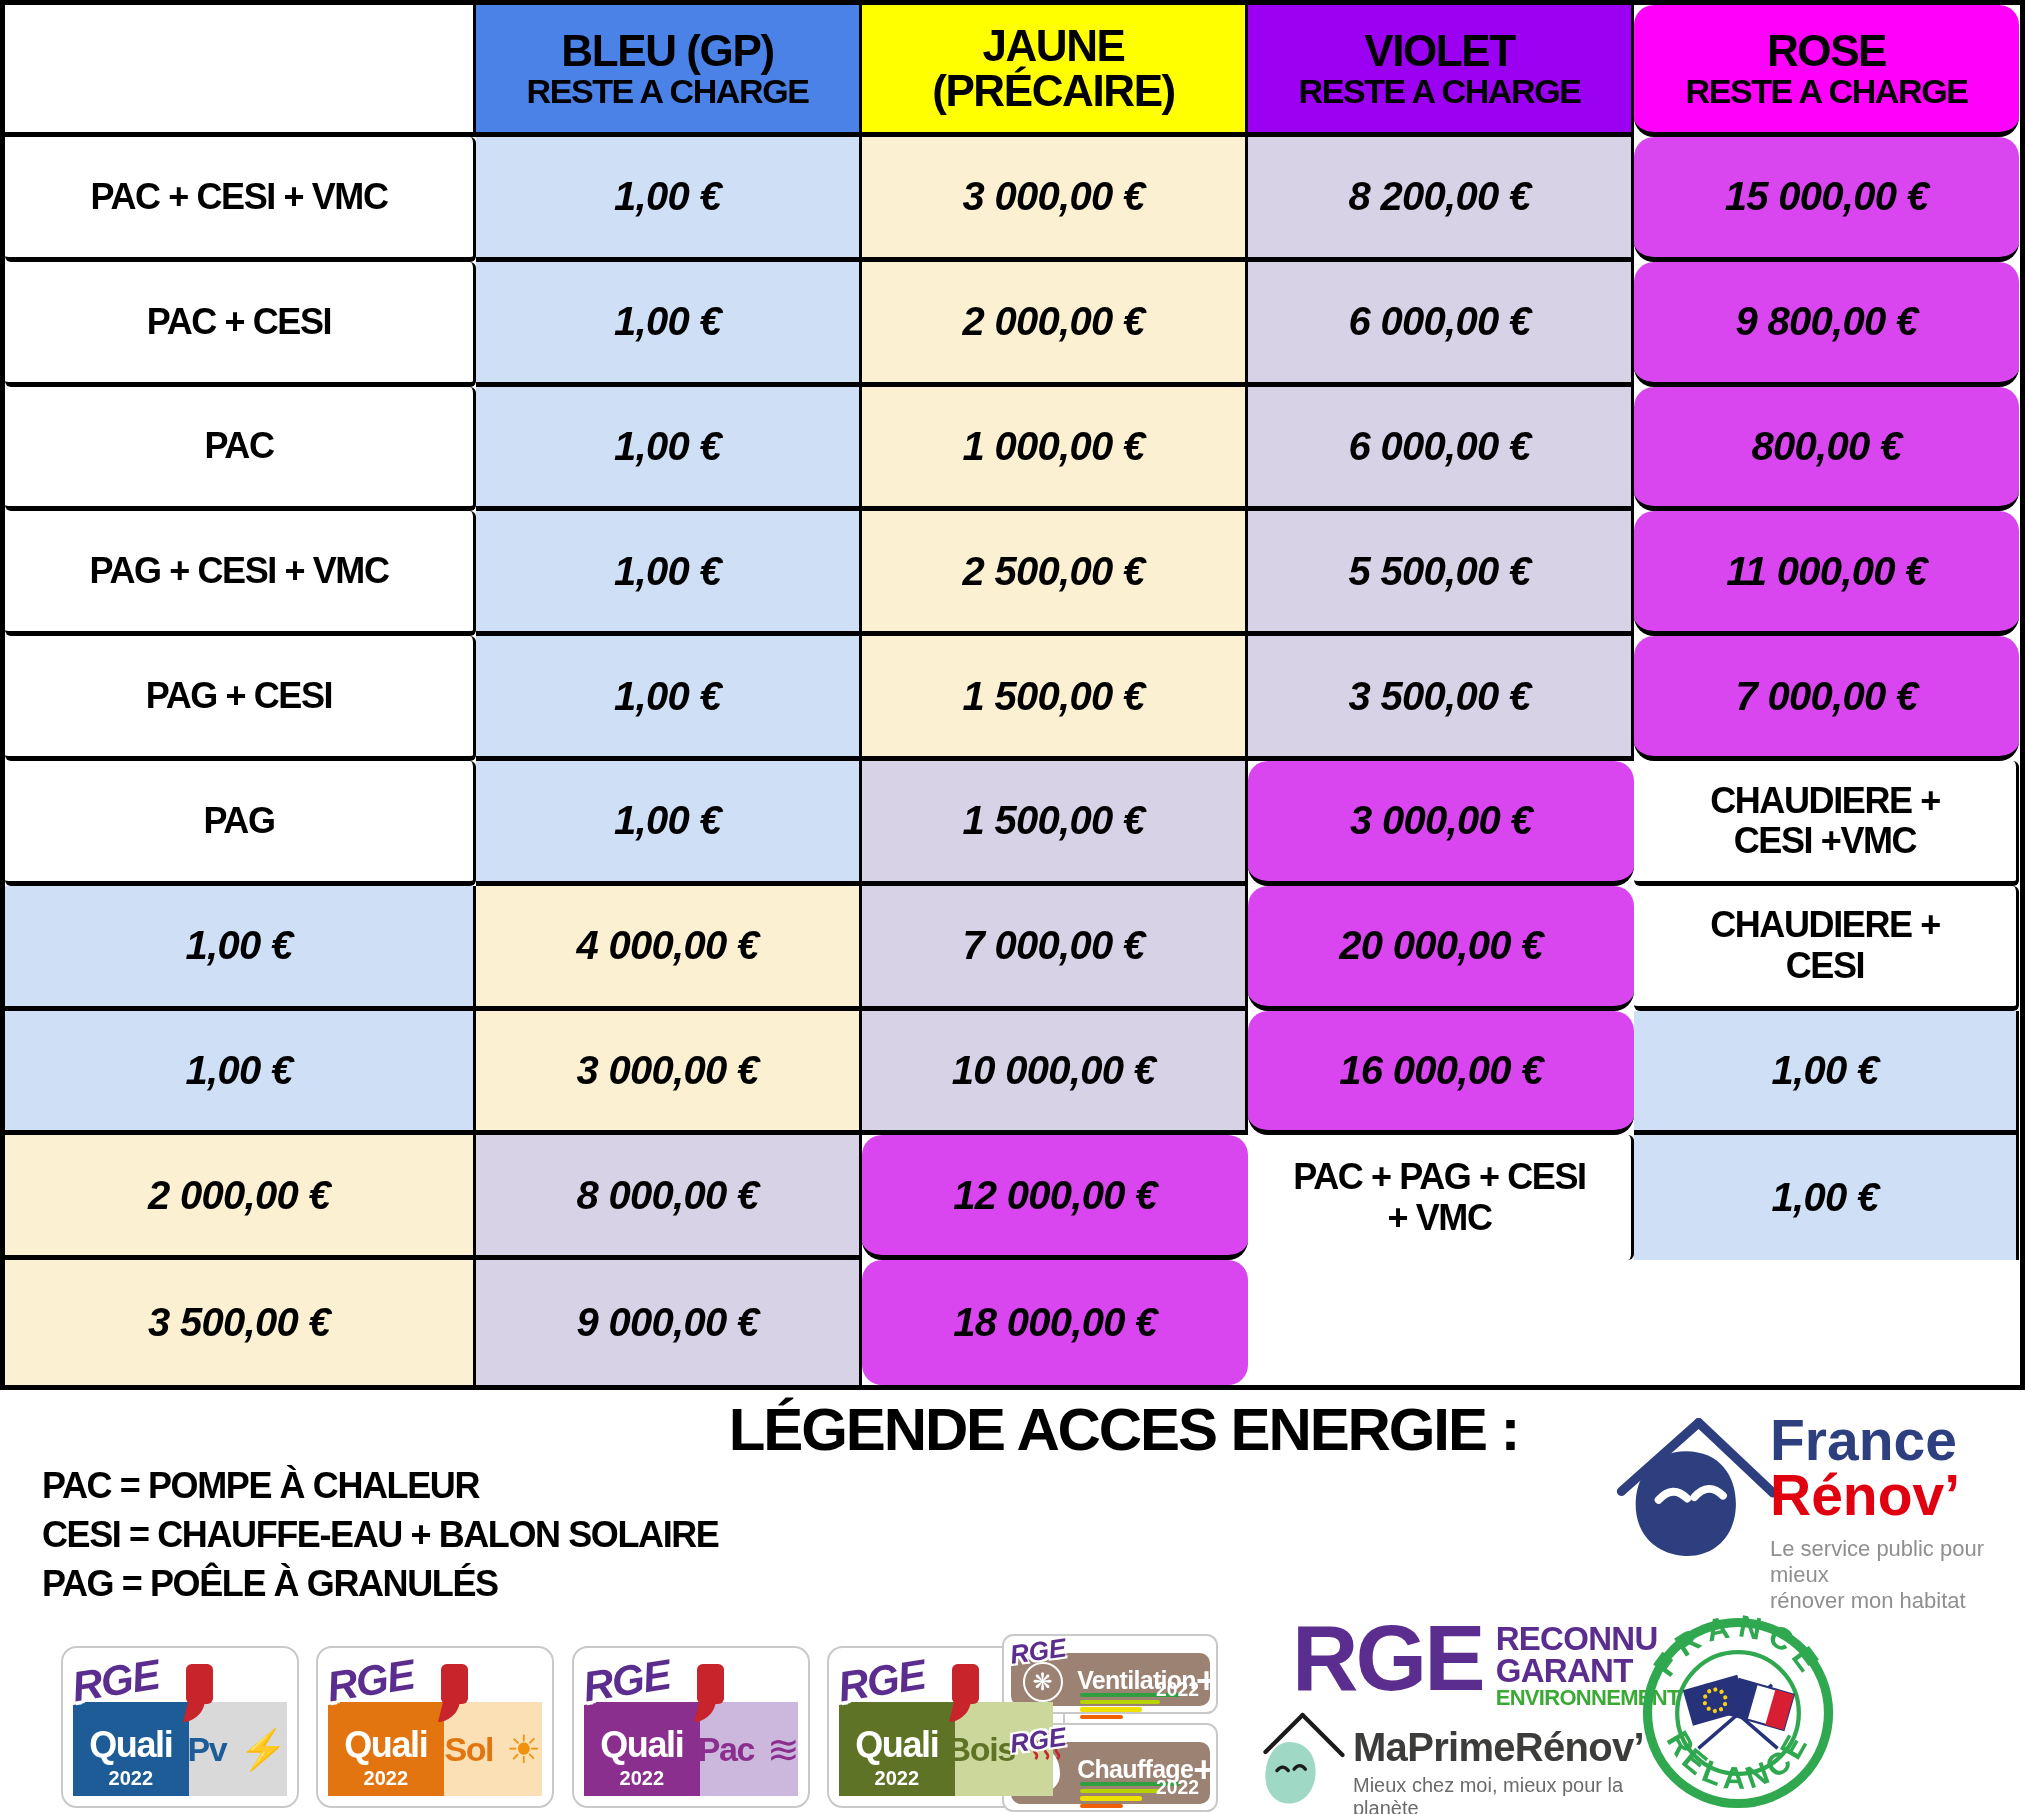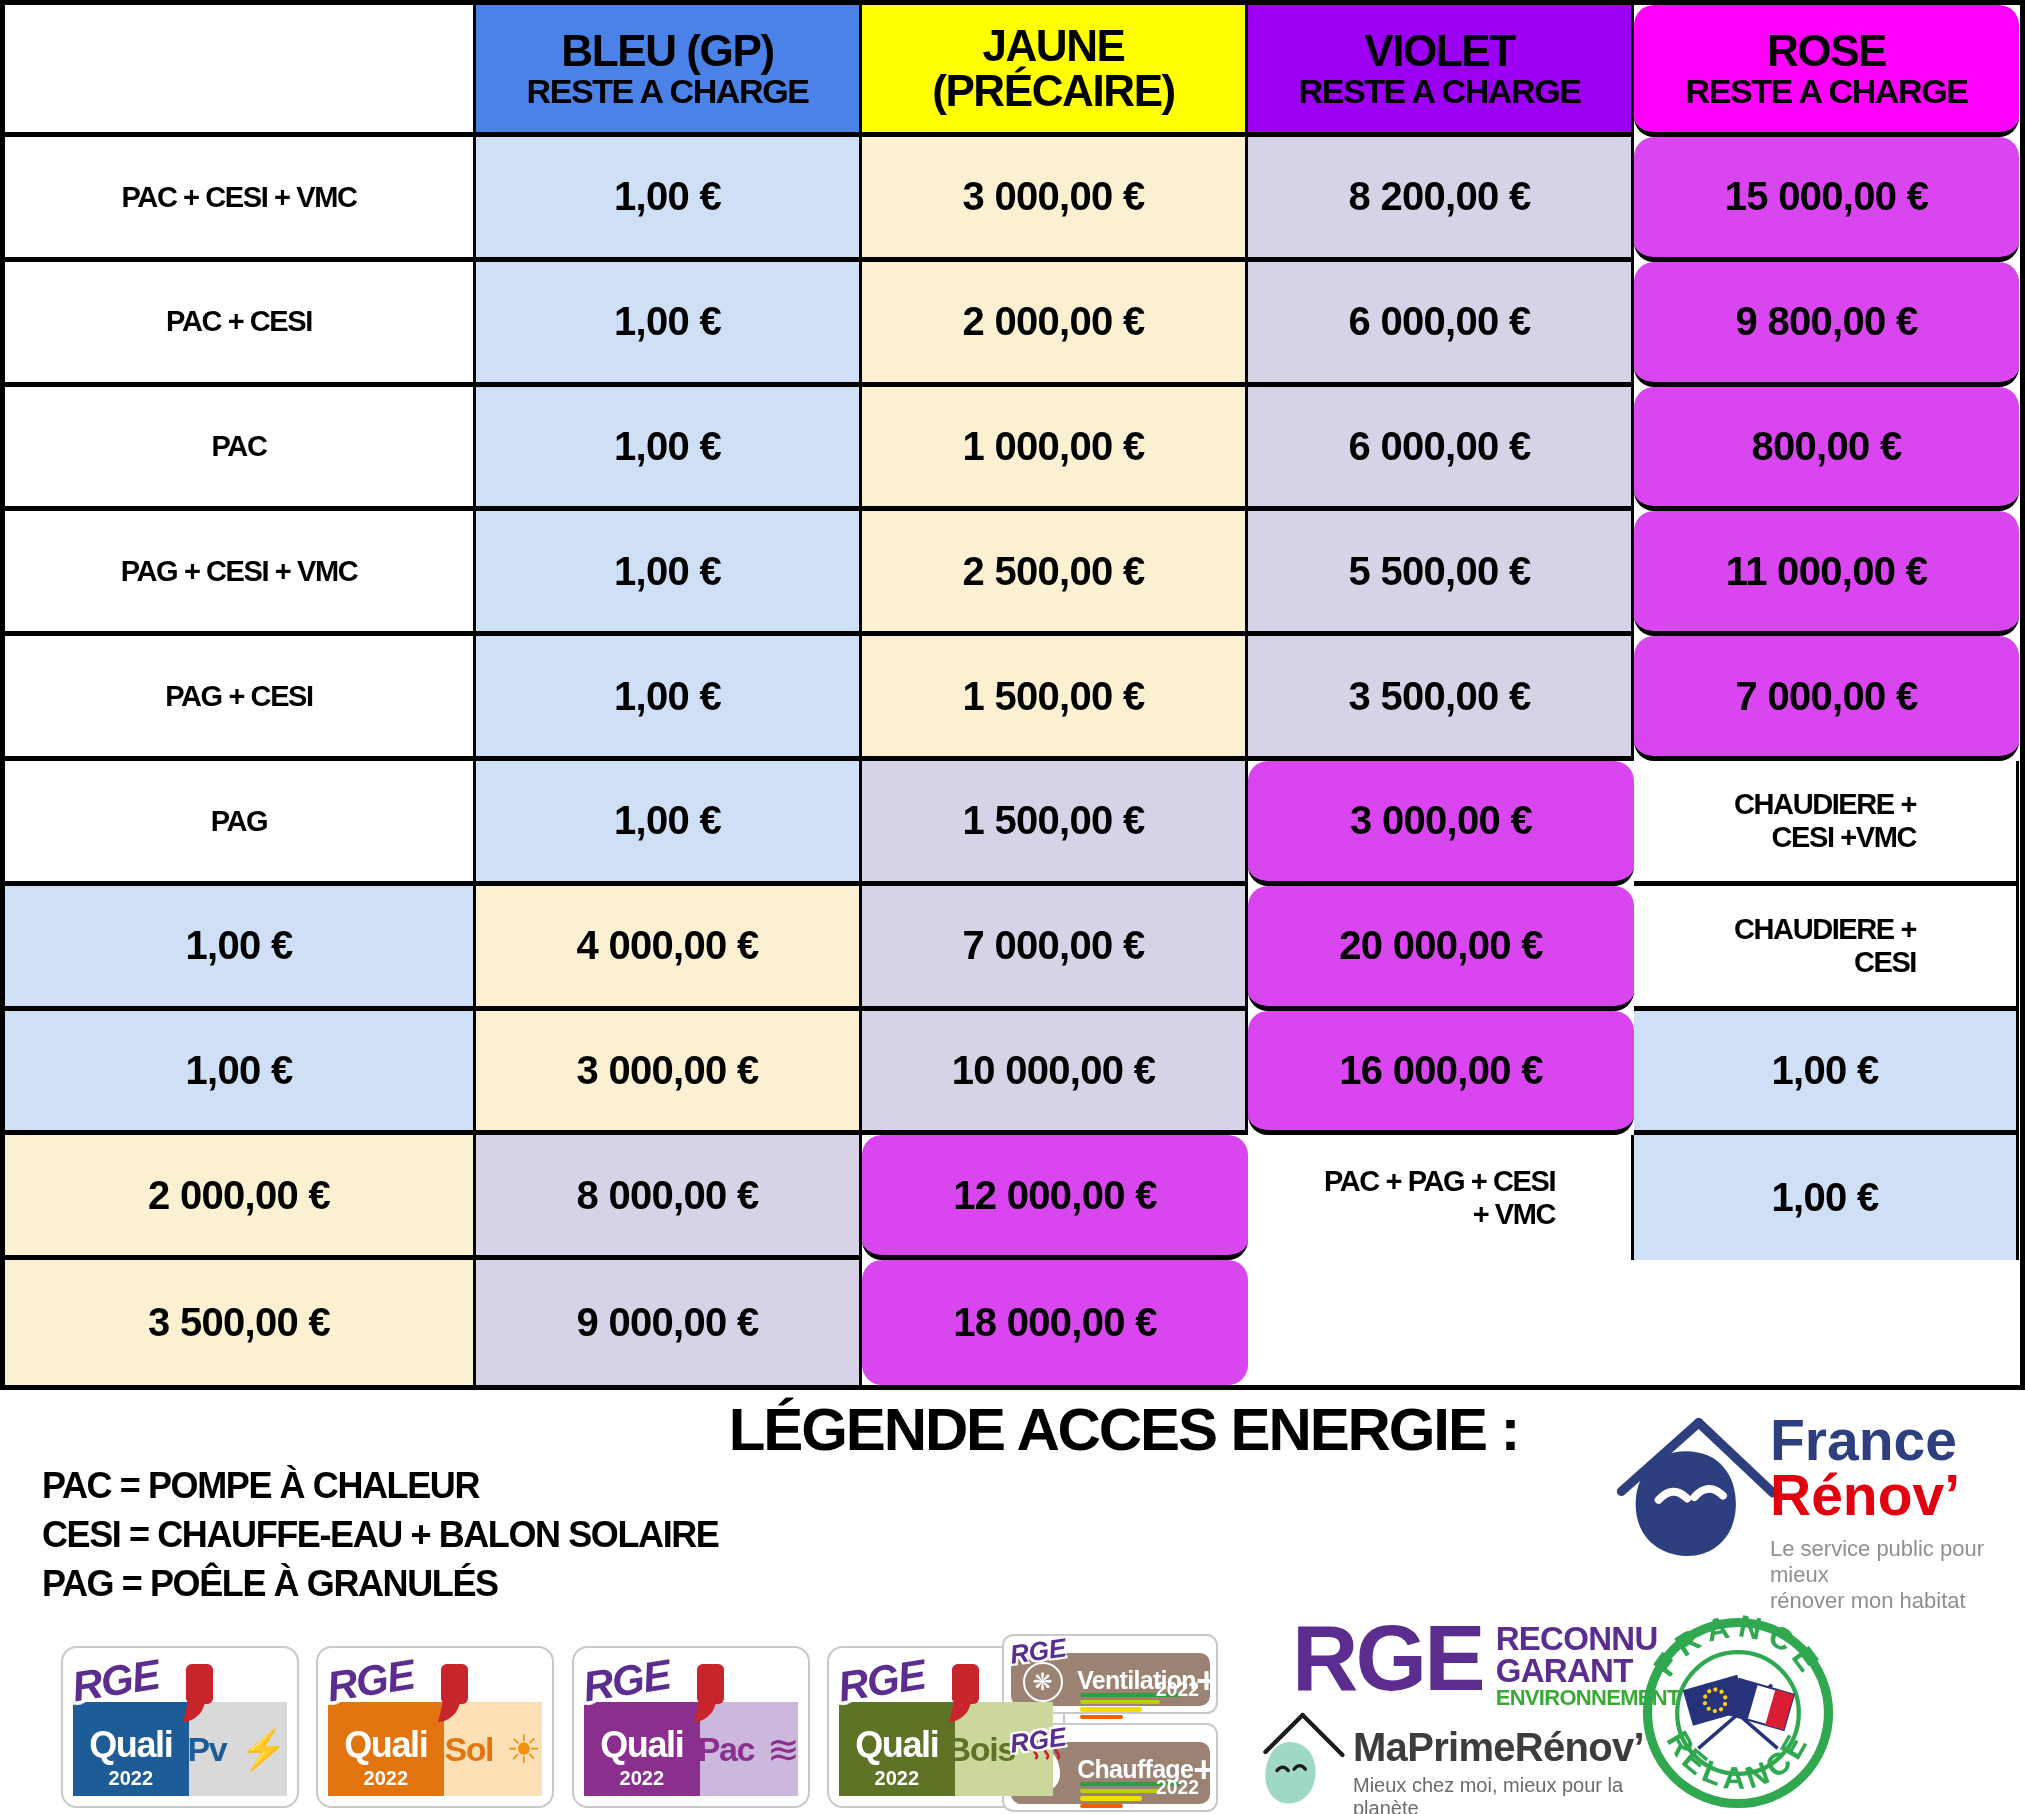--- a/index.html
+++ b/index.html
@@ -17,23 +17,23 @@
   .lr{border-bottom:none;}
   .corner{background:#fff;}
   .head{line-height:1.02;text-align:center;}
   .h-title{font-weight:bold;font-size:44px;letter-spacing:-1.4px;}
   .h-sub{font-weight:bold;font-size:34px;letter-spacing:-1.4px;}
   .h-sub.big{font-size:44px;}
   .h-blue{background:#4a82e8;}
   .h-yellow{background:#ffff00;}
   .h-violet{background:#9c00f2;}
   .h-rose{background:#ff00fa;}
-  .lbl{background:#fff;font-weight:bold;font-size:29px;letter-spacing:-1.4px;text-align:right;
-       white-space:pre-line;line-height:1.12;}
-  .val{font-weight:bold;font-size:40px;letter-spacing:-0.7px;}
+  .lbl{background:#fff;font-weight:bold;font-size:36px;letter-spacing:-1.4px;text-align:center;
+       white-space:pre-line;line-height:1.12;border-radius:6px;}
+  .val{font-weight:bold;font-size:40px;letter-spacing:-0.7px;font-style:italic;}
   .c-blue{background:#cfdff6;}
   .c-yellow{background:#fcf0d2;}
   .c-violet{background:#d7d2e6;}
   .c-rose{background:#d946ef;}
 
   
   .legend-title{position:absolute;left:601px;top:1395px;width:1045px;text-align:center;
     font-weight:bold;font-size:60px;letter-spacing:-2.1px;}
   .legend-items{position:absolute;left:42px;top:1468px;}
   .legend-item{font-weight:bold;font-size:36px;letter-spacing:-1.4px;line-height:1.0;margin-bottom:13px;}

